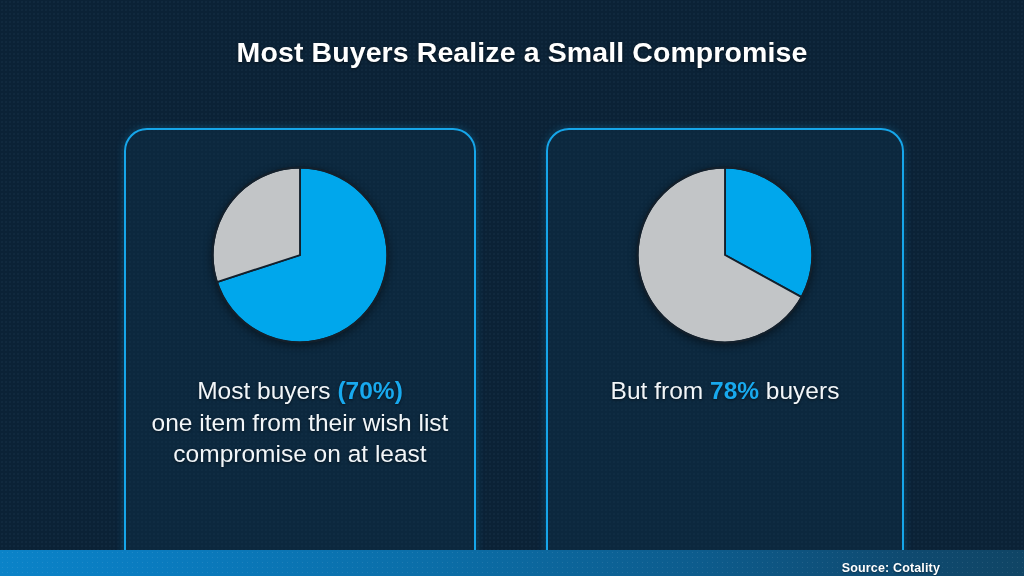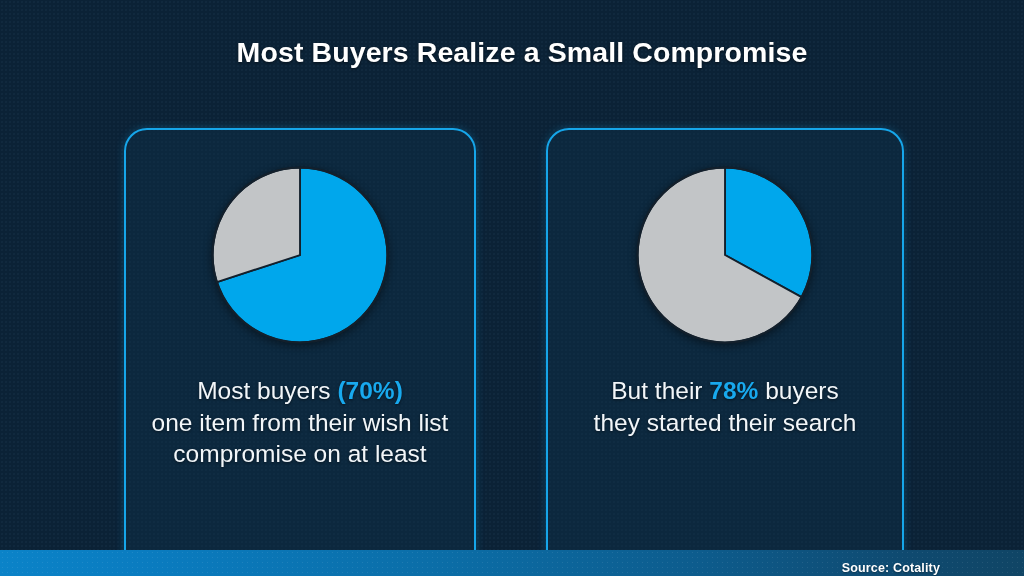--- a/index.html
+++ b/index.html
@@ -159,22 +159,21 @@
     <div class="pie-wrap">
       <svg class="pie" viewBox="0 0 200 200">
         <g id="pie-right-slices">
             <path d="M 100 100 L 100.00 5.00 A 95 95 0 0 1 183.25 145.77 Z" fill="#00A7EC" stroke="#13202c" stroke-width="2"></path>
             <path d="M 100 100 L 183.25 145.77 A 95 95 0 1 1 100.00 5.00 Z" fill="#C2C5C7" stroke="#13202c" stroke-width="2"></path>
           </g>
         <circle cx="100" cy="100" r="95" fill="none" stroke="#13202c" stroke-width="2.2"></circle>
       </svg>
     </div>
     <div class="caption">
-      <span class="cap-line"><span>But their </span><span class="hl">78%</span><span> buyers</span></span>
-      <span class="cap-line">they started their search</span>
+      <span class="cap-line"><span>But from </span><span class="hl">78%</span><span> buyers</span></span>
     </div>
   </div>
 
   <div id="footer-bar">
     <div id="source-text">Source: Cotality</div>
   </div>
 
 </div>
 
 </body></html>

